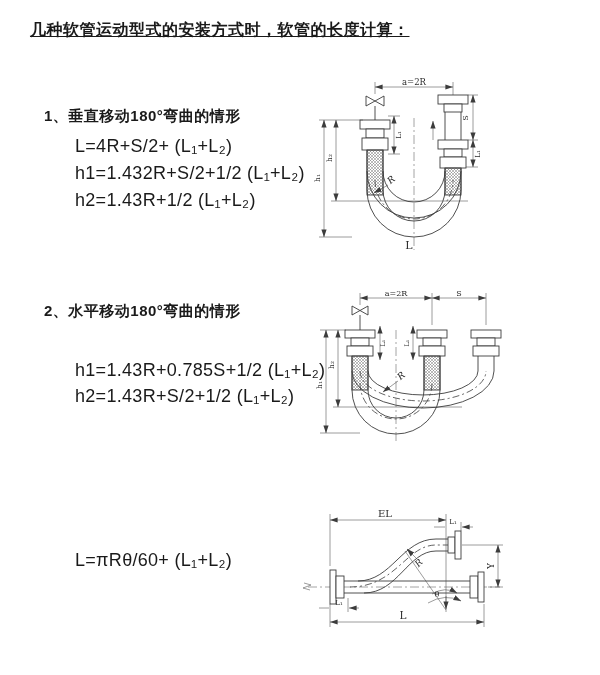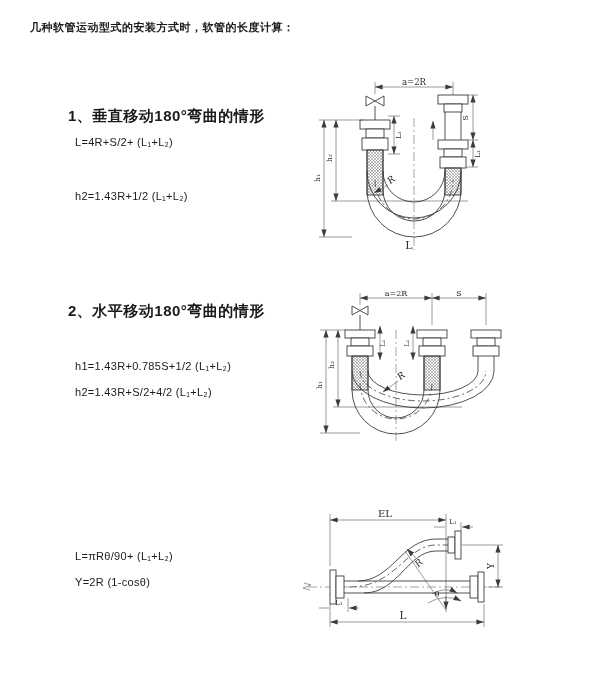--- a/index.html
+++ b/index.html
@@ -1,23 +1,23 @@
 <!DOCTYPE html>
 <html lang="zh"><head>
 <meta charset="utf-8">
 <style>
   html,body{margin:0;padding:0;background:#e8e8e8;}
   .page{
     position:relative;width:600px;height:675px;background:#ffffff;
     font-family:"Liberation Sans","DejaVu Sans",sans-serif;color:#1a1a1a;
     overflow:hidden;margin:0 auto;
   }
-  .title{position:absolute;left:30px;top:20px;font-size:11px;font-weight:bold;letter-spacing:0.5px;}
-  .sec-heading{position:absolute;font-size:15px;font-weight:bold;letter-spacing:0.5px;margin-left:24px;}
-  .formula{position:absolute;font-size:11px;letter-spacing:0.3px;}
+  .title{position:absolute;left:30px;top:20px;font-size:16px;font-weight:bold;letter-spacing:0.5px;text-decoration:underline;}
+  .sec-heading{position:absolute;font-size:15px;font-weight:bold;letter-spacing:0.5px;}
+  .formula{position:absolute;font-size:18px;letter-spacing:0.3px;}
   svg text{font-family:"DejaVu Serif","Liberation Serif",serif;fill:#2b2b2b;}
   svg{overflow:visible;}
   .obj{stroke:#3c3c3c;stroke-width:0.9;fill:none;}
   .objf{stroke:#3c3c3c;stroke-width:0.9;fill:#ffffff;}
   .dim{stroke:#4a4a4a;stroke-width:0.55;fill:none;}
   .cl{stroke:#5a5a5a;stroke-width:0.55;fill:none;stroke-dasharray:9 3 2 3;}
   .hd{stroke:#3c3c3c;stroke-width:0.8;fill:none;stroke-dasharray:7 3 2 3;}
   .hose{stroke:#3c3c3c;stroke-width:0.9;fill:url(#hatch);}
 </style>
 </head>
@@ -33,28 +33,28 @@
     </pattern>
   </defs>
 </svg>
 
 <div class="page">
 
   <div class="title">几种软管运动型式的安装方式时，软管的长度计算：</div>
 
   <div class="sec-heading" style="left:44px;top:107px">1、垂直移动180°弯曲的情形</div>
   <div class="formula" style="left:75px;top:136px">L=4R+S/2+ (L₁+L₂)</div>
+  <div class="formula" style="left:75px;top:163px">h1=1.432R+S/2+1/2 (L₁+L₂)</div>
   <div class="formula" style="left:75px;top:190px">h2=1.43R+1/2 (L₁+L₂)</div>
 
   <div class="sec-heading" style="left:44px;top:302px">2、水平移动180°弯曲的情形</div>
   <div class="formula" style="left:75px;top:360px">h1=1.43R+0.785S+1/2 (L₁+L₂)</div>
-  <div class="formula" style="left:75px;top:386px">h2=1.43R+S/2+4/2 (L₁+L₂)</div>
-
-  <div class="formula" style="left:75px;top:550px">L=πRθ/90+ (L₁+L₂)</div>
-  <div class="formula" style="left:75px;top:576px">Y=2R (1-cosθ)</div>
+  <div class="formula" style="left:75px;top:386px">h2=1.43R+S/2+1/2 (L₁+L₂)</div>
+
+  <div class="formula" style="left:75px;top:550px">L=πRθ/60+ (L₁+L₂)</div>
 
   <svg style="position:absolute;left:314px;top:76px" width="178" height="178" viewBox="314 76 178 178">
 
     <path class="dim" d="M375,94 V82 M453,93 V82"></path>
     <line class="dim" x1="375" y1="87" x2="453" y2="87" marker-start="url(#arr)" marker-end="url(#arr)"></line>
     <text x="414" y="84.5" font-size="8.5" text-anchor="middle">a=2R</text>
 
     <g class="obj">
       <path d="M366,96 L375,101 L366,106 Z M384,96 L375,101 L384,106 Z"></path>
       <line x1="375" y1="106" x2="375" y2="120"></line>

